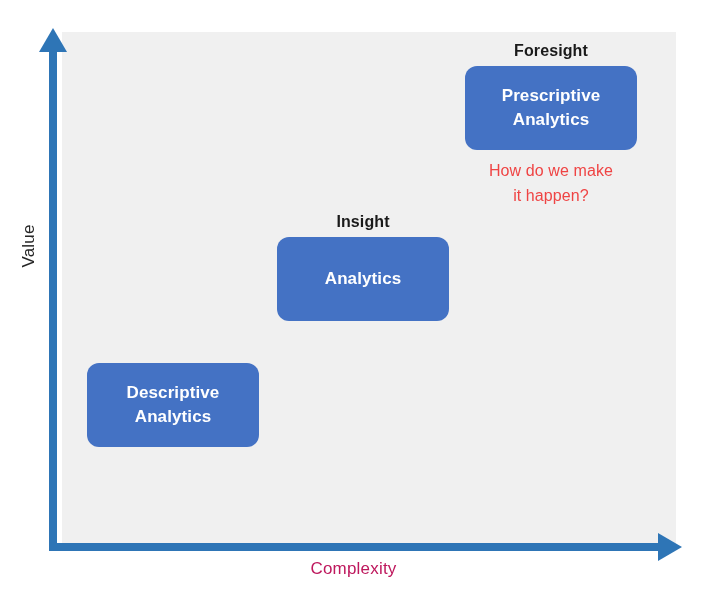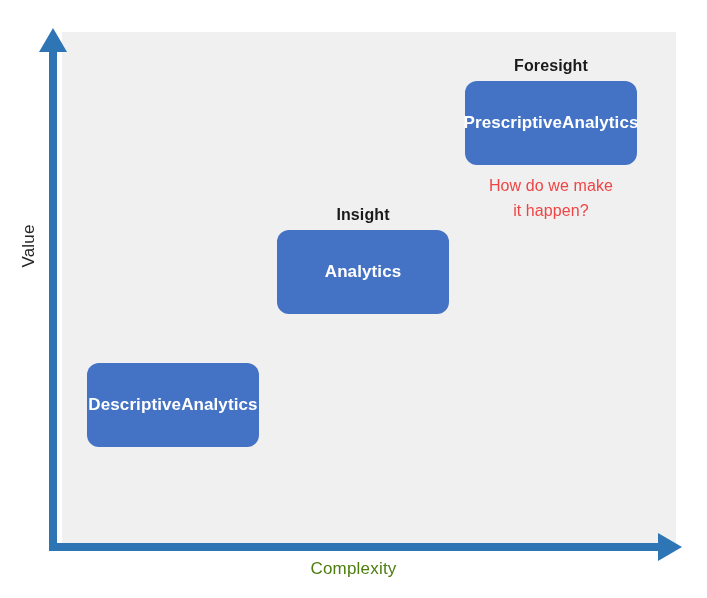--- a/index.html
+++ b/index.html
@@ -56,21 +56,21 @@
     white-space: nowrap;
   }
 
   .axis-title-x {
     position: absolute;
     left: 0;
     top: 559px;
     width: 707px;
     text-align: center;
     font-size: 17px;
-    color: #4d7c0f;
+    color: #be185d;
     letter-spacing: 0.2px;
   }
 
   
   .stage {
     position: absolute;
     width: 172px;
   }
 
   .stage-label {
@@ -82,21 +82,21 @@
     letter-spacing: 0.1px;
     margin-bottom: 5px;
   }
 
   .stage-box {
     width: 172px;
     height: 84px;
     background: #4472c4;
     border-radius: 12px;
     display: flex;
-    flex-direction: row;
+    flex-direction: column;
     align-items: center;
     justify-content: center;
     color: #ffffff;
     font-size: 17px;
     font-weight: bold;
     line-height: 24px;
     text-align: center;
     letter-spacing: 0.1px;
   }
 
@@ -114,22 +114,22 @@
     letter-spacing: 0.1px;
   }
 
   .stage-caption .line1,
   .stage-caption .line2 {
     display: block;
   }
 
   
   #stage-hindsight { left: 87px;  top: 363px; }
-  #stage-insight   { left: 277px; top: 205px; }
-  #stage-foresight { left: 465px; top: 56px;  }
+  #stage-insight   { left: 277px; top: 212px; }
+  #stage-foresight { left: 465px; top: 41px;  }
 </style>
 </head>
 <body>
 
 <div id="canvas">
 
   <div class="plot-area"></div>
 
   <svg class="axis-svg" viewBox="0 0 707 598" xmlns="http://www.w3.org/2000/svg">
 

